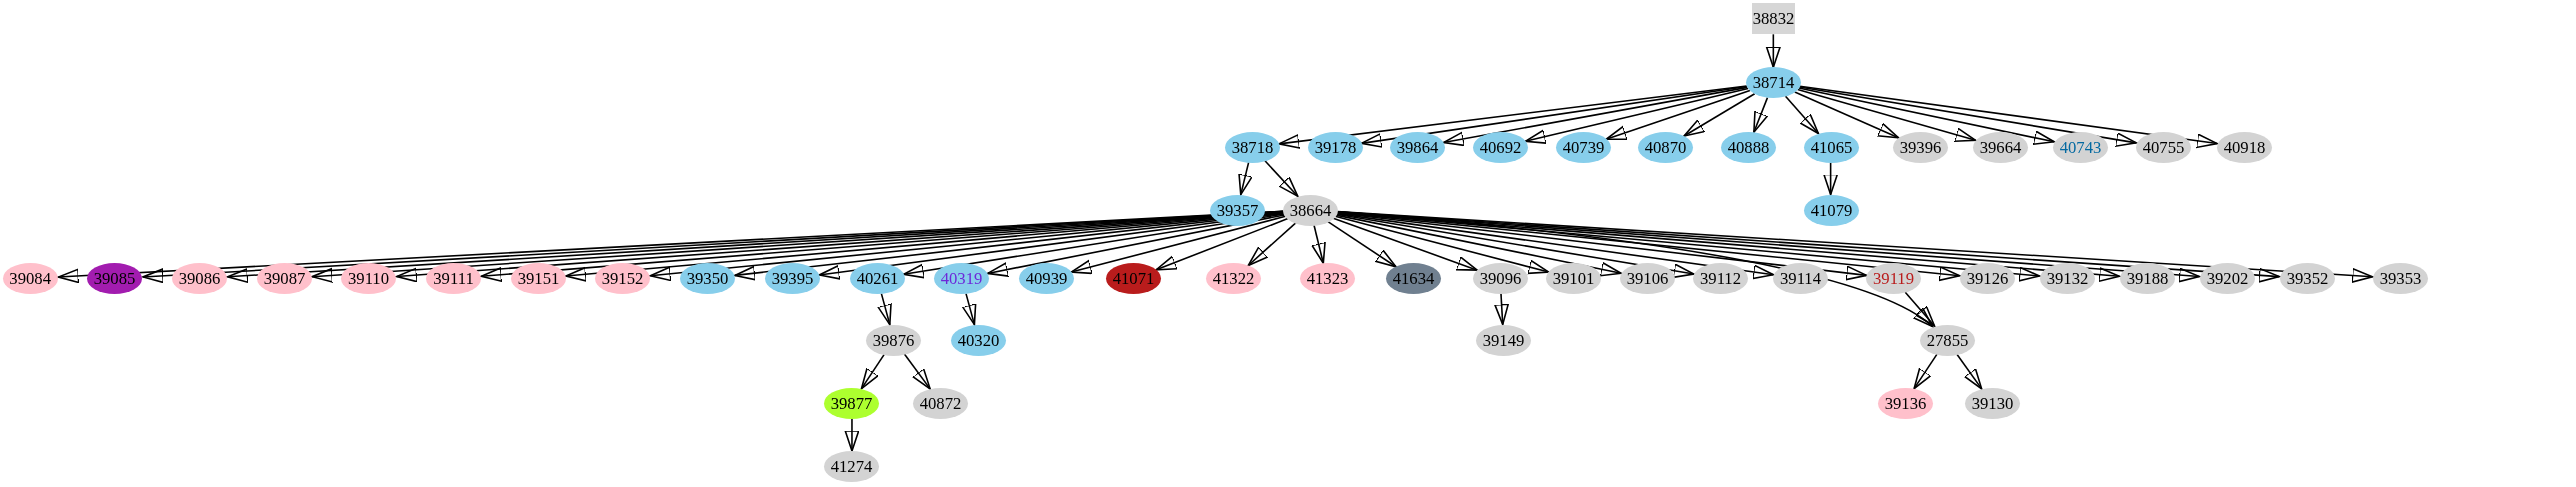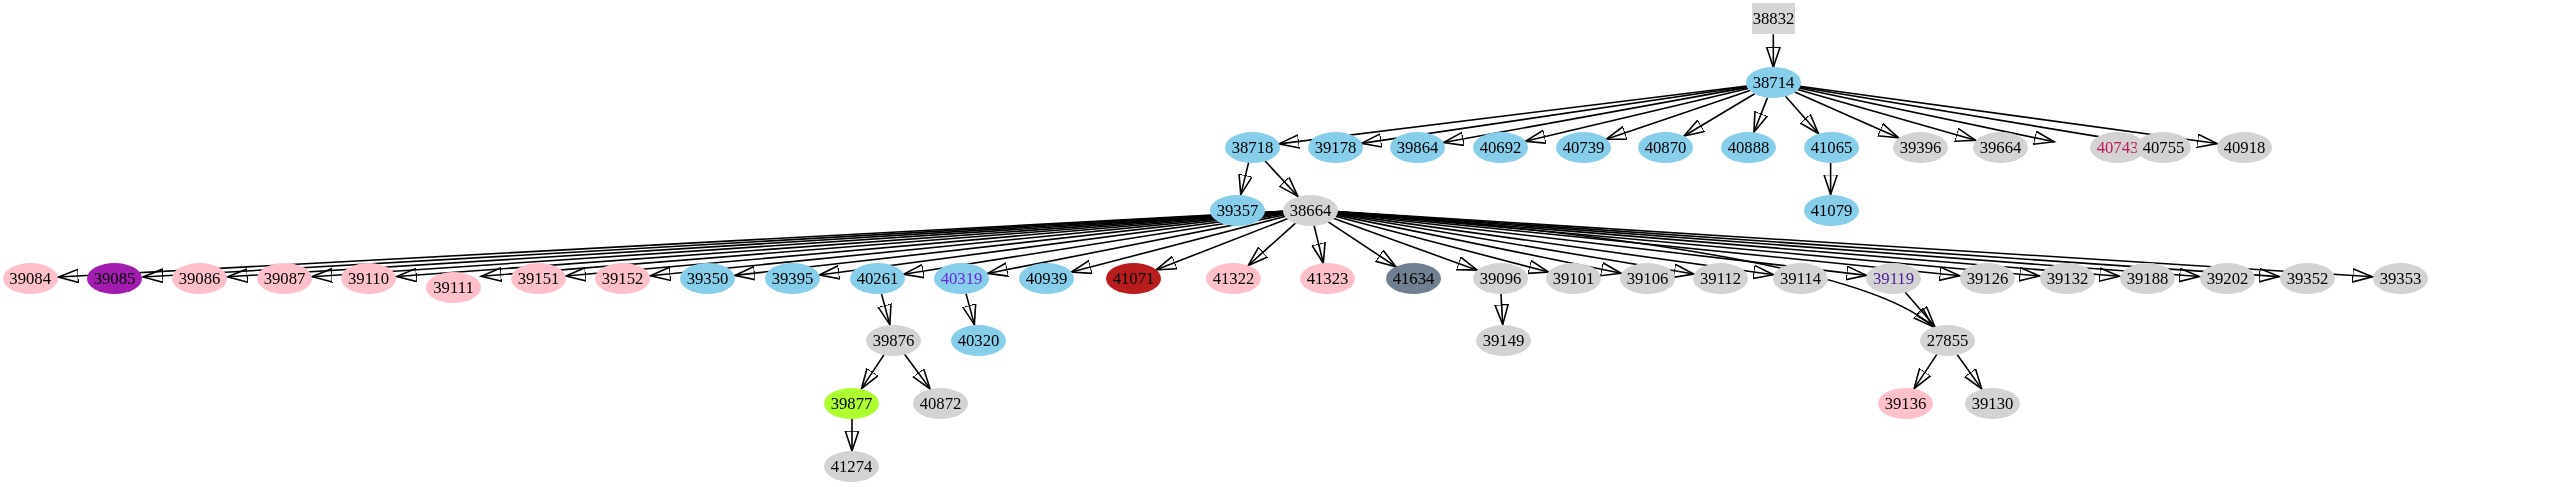--- a/index.html
+++ b/index.html
@@ -97,49 +97,49 @@
       <div class="gnode ellipse" style="left: 1225px; top: 132px; width: 55px; height: 31px; background: rgb(135, 206, 235); color: rgb(0, 0, 0);">38718</div>
       <div class="gnode ellipse" style="left: 1308px; top: 132px; width: 55px; height: 31px; background: rgb(135, 206, 235); color: rgb(0, 0, 0);">39178</div>
       <div class="gnode ellipse" style="left: 1390px; top: 132px; width: 55px; height: 31px; background: rgb(135, 206, 235); color: rgb(0, 0, 0);">39864</div>
       <div class="gnode ellipse" style="left: 1473px; top: 132px; width: 55px; height: 31px; background: rgb(135, 206, 235); color: rgb(0, 0, 0);">40692</div>
       <div class="gnode ellipse" style="left: 1556px; top: 132px; width: 55px; height: 31px; background: rgb(135, 206, 235); color: rgb(0, 0, 0);">40739</div>
       <div class="gnode ellipse" style="left: 1638px; top: 132px; width: 55px; height: 31px; background: rgb(135, 206, 235); color: rgb(0, 0, 0);">40870</div>
       <div class="gnode ellipse" style="left: 1721px; top: 132px; width: 55px; height: 31px; background: rgb(135, 206, 235); color: rgb(0, 0, 0);">40888</div>
       <div class="gnode ellipse" style="left: 1804px; top: 132px; width: 55px; height: 31px; background: rgb(135, 206, 235); color: rgb(0, 0, 0);">41065</div>
       <div class="gnode ellipse" style="left: 1893px; top: 132px; width: 55px; height: 31px; background: rgb(211, 211, 211); color: rgb(0, 0, 0);">39396</div>
       <div class="gnode ellipse" style="left: 1973px; top: 132px; width: 55px; height: 31px; background: rgb(211, 211, 211); color: rgb(0, 0, 0);">39664</div>
-      <div class="gnode ellipse" style="left: 2053px; top: 132px; width: 55px; height: 31px; background: rgb(211, 211, 211); color: #be185d; margin-left: 37px;">40743</div>
+      <div class="gnode ellipse" style="left: 2053px; top: 132px; width: 55px; height: 31px; background: rgb(211, 211, 211); color: #0369a1;">40743</div>
       <div class="gnode ellipse" style="left: 2136px; top: 132px; width: 55px; height: 31px; background: rgb(211, 211, 211); color: rgb(0, 0, 0);">40755</div>
       <div class="gnode ellipse" style="left: 2217px; top: 132px; width: 55px; height: 31px; background: rgb(211, 211, 211); color: rgb(0, 0, 0);">40918</div>
       <div class="gnode ellipse" style="left: 1210px; top: 195px; width: 55px; height: 31px; background: rgb(135, 206, 235); color: rgb(0, 0, 0);">39357</div>
       <div class="gnode ellipse" style="left: 1283px; top: 195px; width: 55px; height: 31px; background: rgb(211, 211, 211); color: rgb(0, 0, 0);">38664</div>
       <div class="gnode ellipse" style="left: 1804px; top: 195px; width: 55px; height: 31px; background: rgb(135, 206, 235); color: rgb(0, 0, 0);">41079</div>
       <div class="gnode ellipse" style="left: 2.7px; top: 263px; width: 55px; height: 31px; background: rgb(255, 192, 203); color: rgb(0, 0, 0);">39084</div>
       <div class="gnode ellipse" style="left: 87px; top: 263px; width: 55px; height: 31px; background: #a21caf; color: rgb(0, 0, 0);">39085</div>
       <div class="gnode ellipse" style="left: 172px; top: 263px; width: 55px; height: 31px; background: rgb(255, 192, 203); color: rgb(0, 0, 0);">39086</div>
       <div class="gnode ellipse" style="left: 257px; top: 263px; width: 55px; height: 31px; background: rgb(255, 192, 203); color: rgb(0, 0, 0);">39087</div>
       <div class="gnode ellipse" style="left: 341px; top: 263px; width: 55px; height: 31px; background: rgb(255, 192, 203); color: rgb(0, 0, 0);">39110</div>
-      <div class="gnode ellipse" style="left: 426px; top: 272px; width: 55px; height: 31px; background: rgb(255, 192, 203); color: rgb(0, 0, 0);">39111</div>
+      <div class="gnode ellipse" style="left: 426px; top: 263px; width: 55px; height: 31px; background: rgb(255, 192, 203); color: rgb(0, 0, 0);">39111</div>
       <div class="gnode ellipse" style="left: 511px; top: 263px; width: 55px; height: 31px; background: rgb(255, 192, 203); color: rgb(0, 0, 0);">39151</div>
       <div class="gnode ellipse" style="left: 595px; top: 263px; width: 55px; height: 31px; background: rgb(255, 192, 203); color: rgb(0, 0, 0);">39152</div>
       <div class="gnode ellipse" style="left: 680px; top: 263px; width: 55px; height: 31px; background: rgb(135, 206, 235); color: rgb(0, 0, 0);">39350</div>
       <div class="gnode ellipse" style="left: 765px; top: 263px; width: 55px; height: 31px; background: rgb(135, 206, 235); color: rgb(0, 0, 0);">39395</div>
       <div class="gnode ellipse" style="left: 850px; top: 263px; width: 55px; height: 31px; background: rgb(135, 206, 235); color: rgb(0, 0, 0);">40261</div>
       <div class="gnode ellipse" style="left: 934px; top: 263px; width: 55px; height: 31px; background: rgb(135, 206, 235); color: #6d28d9;">40319</div>
       <div class="gnode ellipse" style="left: 1019px; top: 263px; width: 55px; height: 31px; background: rgb(135, 206, 235); color: rgb(0, 0, 0);">40939</div>
       <div class="gnode ellipse" style="left: 1106px; top: 263px; width: 55px; height: 31px; background: #b91c1c; color: rgb(0, 0, 0);">41071</div>
       <div class="gnode ellipse" style="left: 1206px; top: 263px; width: 55px; height: 31px; background: rgb(255, 192, 203); color: rgb(0, 0, 0);">41322</div>
       <div class="gnode ellipse" style="left: 1300px; top: 263px; width: 55px; height: 31px; background: rgb(255, 192, 203); color: rgb(0, 0, 0);">41323</div>
       <div class="gnode ellipse" style="left: 1386px; top: 263px; width: 55px; height: 31px; background: rgb(112, 128, 144); color: rgb(0, 0, 0);">41634</div>
       <div class="gnode ellipse" style="left: 1473px; top: 263px; width: 55px; height: 31px; background: rgb(211, 211, 211); color: rgb(0, 0, 0);">39096</div>
       <div class="gnode ellipse" style="left: 1546px; top: 263px; width: 55px; height: 31px; background: rgb(211, 211, 211); color: rgb(0, 0, 0);">39101</div>
       <div class="gnode ellipse" style="left: 1620px; top: 263px; width: 55px; height: 31px; background: rgb(211, 211, 211); color: rgb(0, 0, 0);">39106</div>
       <div class="gnode ellipse" style="left: 1693px; top: 263px; width: 55px; height: 31px; background: rgb(211, 211, 211); color: rgb(0, 0, 0);">39112</div>
       <div class="gnode ellipse" style="left: 1773px; top: 263px; width: 55px; height: 31px; background: rgb(211, 211, 211); color: rgb(0, 0, 0);">39114</div>
-      <div class="gnode ellipse" style="left: 1866px; top: 263px; width: 55px; height: 31px; background: rgb(211, 211, 211); color: #4c1d95;">39119</div>
+      <div class="gnode ellipse" style="left: 1866px; top: 263px; width: 55px; height: 31px; background: rgb(211, 211, 211); color: #b91c1c;">39119</div>
       <div class="gnode ellipse" style="left: 1960px; top: 263px; width: 55px; height: 31px; background: rgb(211, 211, 211); color: rgb(0, 0, 0);">39126</div>
       <div class="gnode ellipse" style="left: 2040px; top: 263px; width: 55px; height: 31px; background: rgb(211, 211, 211); color: rgb(0, 0, 0);">39132</div>
       <div class="gnode ellipse" style="left: 2120px; top: 263px; width: 55px; height: 31px; background: rgb(211, 211, 211); color: rgb(0, 0, 0);">39188</div>
       <div class="gnode ellipse" style="left: 2200px; top: 263px; width: 55px; height: 31px; background: rgb(211, 211, 211); color: rgb(0, 0, 0);">39202</div>
       <div class="gnode ellipse" style="left: 2280px; top: 263px; width: 55px; height: 31px; background: rgb(211, 211, 211); color: rgb(0, 0, 0);">39352</div>
       <div class="gnode ellipse" style="left: 2373px; top: 263px; width: 55px; height: 31px; background: rgb(211, 211, 211); color: rgb(0, 0, 0);">39353</div>
       <div class="gnode ellipse" style="left: 866px; top: 325px; width: 55px; height: 31px; background: rgb(211, 211, 211); color: rgb(0, 0, 0);">39876</div>
       <div class="gnode ellipse" style="left: 951px; top: 325px; width: 55px; height: 31px; background: rgb(135, 206, 235); color: rgb(0, 0, 0);">40320</div>
       <div class="gnode ellipse" style="left: 1476px; top: 325px; width: 55px; height: 31px; background: rgb(211, 211, 211); color: rgb(0, 0, 0);">39149</div>
       <div class="gnode ellipse" style="left: 1920px; top: 325px; width: 55px; height: 31px; background: rgb(211, 211, 211); color: rgb(0, 0, 0);">27855</div>

